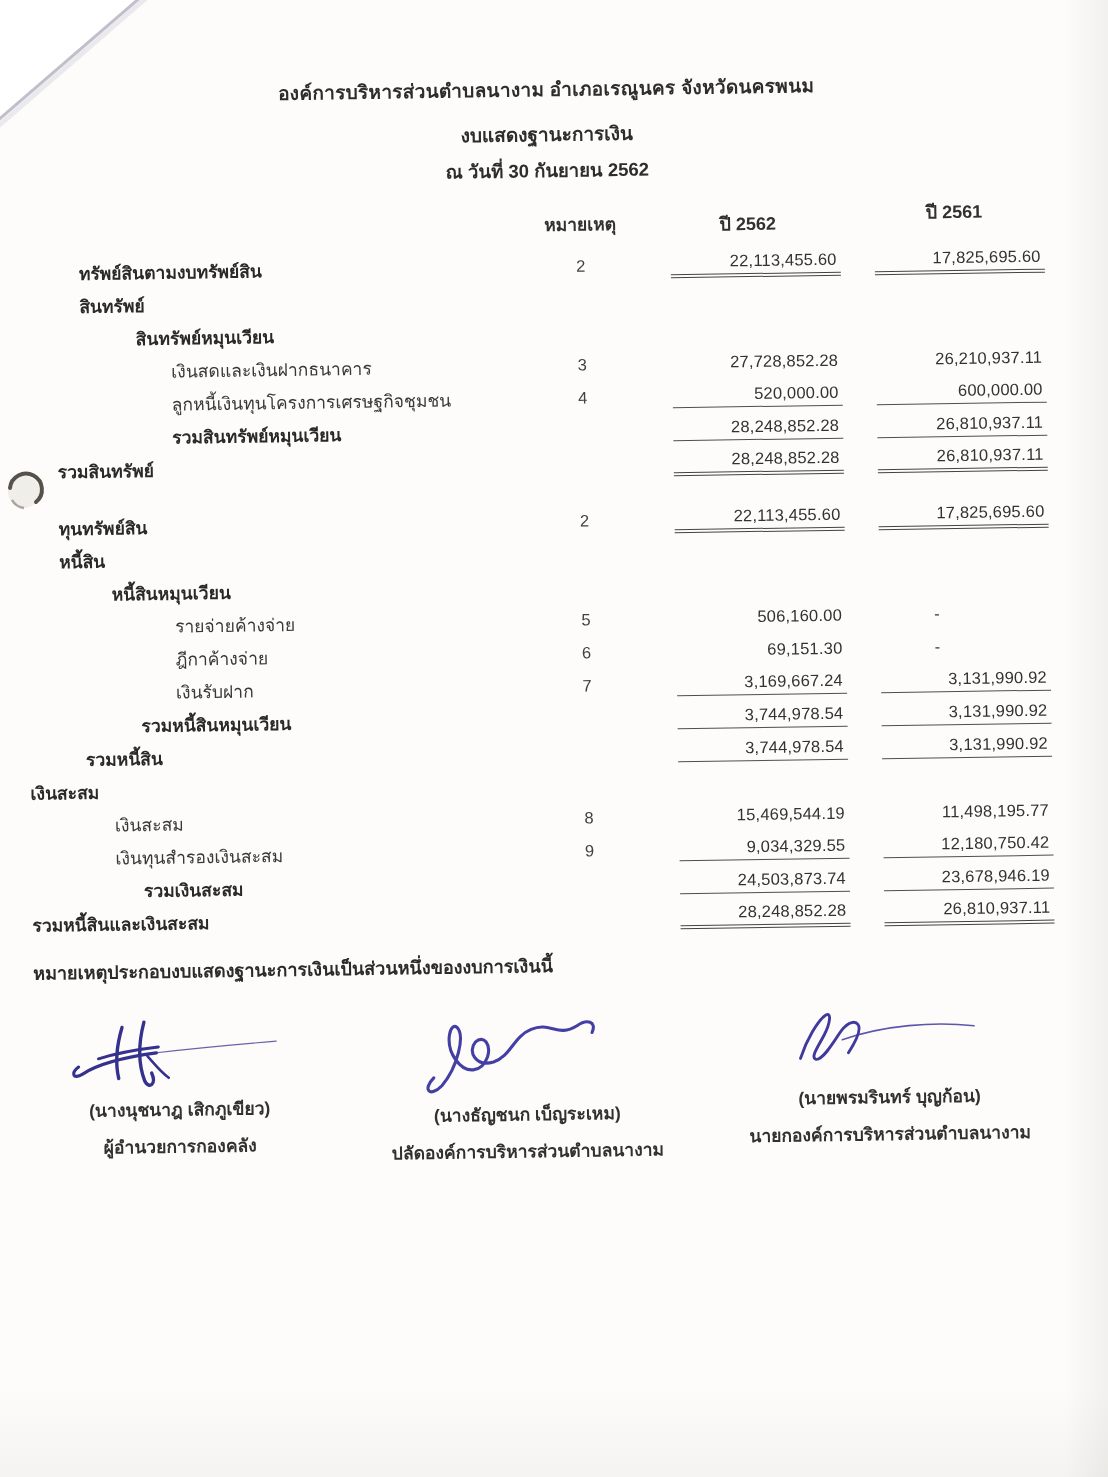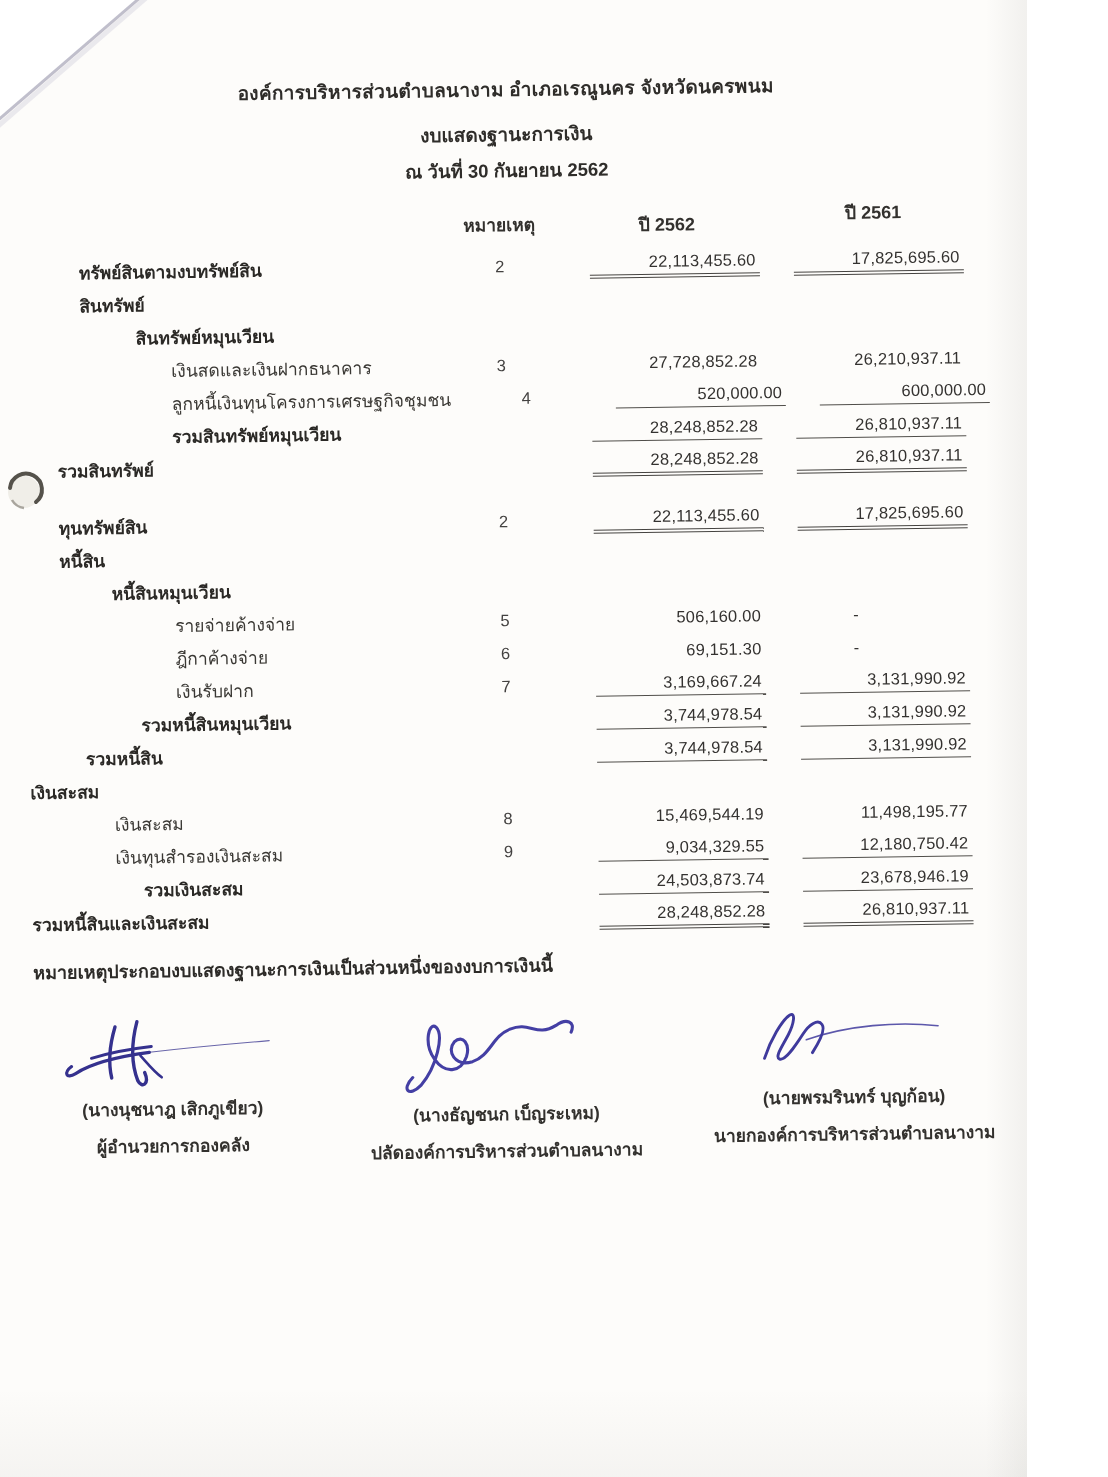--- a/index.html
+++ b/index.html
@@ -1,17 +1,17 @@
 <!DOCTYPE html>
 <html><head>
 <meta charset="utf-8">
 <style>
   * { margin:0; padding:0; box-sizing:border-box; }
   body { width:1108px; height:1477px; font-family:"Liberation Sans","DejaVu Sans",sans-serif; }
-  .page { position:relative; width:1027px; height:1477px; background:#f4f3ef; overflow:hidden; }
+  .page { position:relative; width:1108px; height:1477px; background:#f4f3ef; overflow:hidden; }
   .paper { position:absolute; inset:0; background:#fdfcfa; }
   .paper::after { content:''; position:absolute; inset:0; pointer-events:none;
     background: linear-gradient(to right, rgba(0,0,0,0) 96%, rgba(90,88,78,.07)),
                 linear-gradient(to bottom, rgba(0,0,0,0) 94%, rgba(90,88,78,.05)); }
   .artifact { position:absolute; pointer-events:none; }
   .tilt { position:absolute; inset:0; transform:rotate(-0.85deg); transform-origin:50% 42%; }
 
   .titles { padding-top:74px; text-align:center; color:#2f2d2a; }
   .t1 { font-size:19px; font-weight:700; letter-spacing:.3px; }
   .t2 { font-size:19px; font-weight:700; margin-top:15px; }

